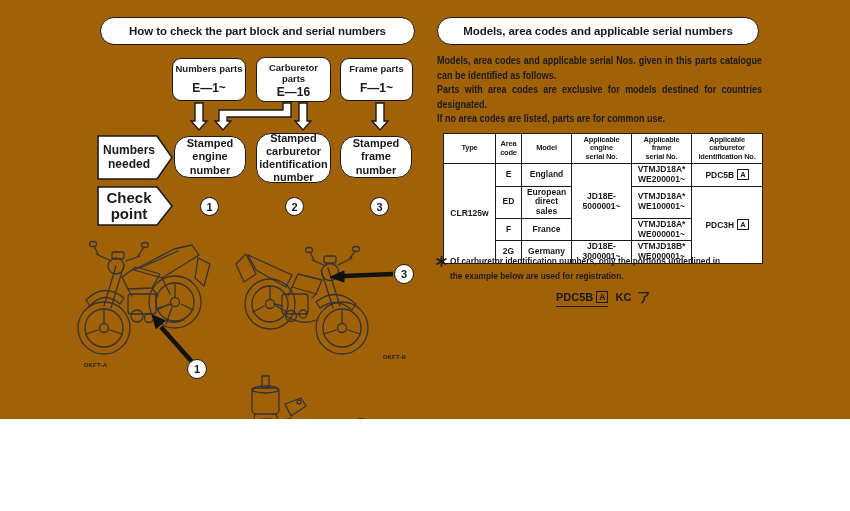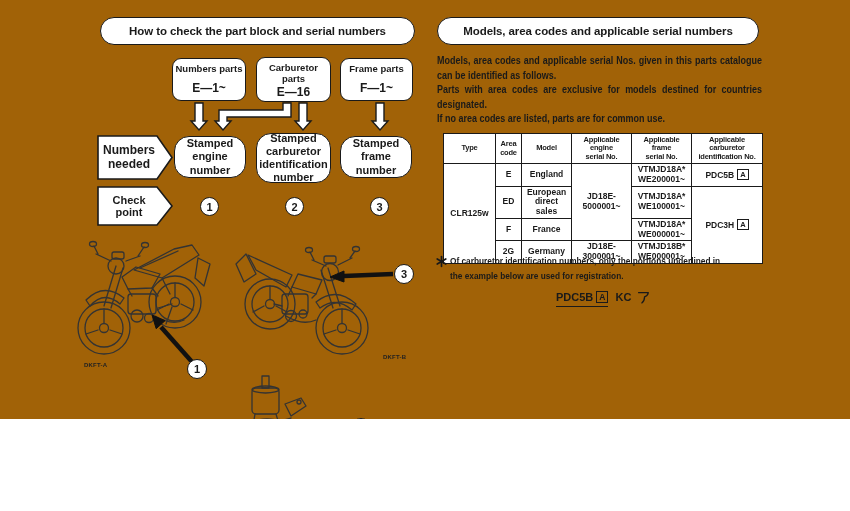--- a/index.html
+++ b/index.html
@@ -109,21 +109,21 @@
 identification
 number</div>
   <div class="rbox2 abs pre" style="left:340px; top:136px; width:72px; height:42px;">Stamped
 frame
 number</div>
 
   <div class="penta" style="left:97px; top:186px; width:76px; height:40px;">
     <svg width="76" height="40">
       <polygon points="1,1 60,1 75,20 60,39 1,39" fill="#fff" stroke="#1a1a1a" stroke-width="1.6"></polygon>
     </svg>
-    <div class="plabel pre" style="font-size:11px;">Check
+    <div class="plabel pre" style="font-size:15px;">Check
 point</div>
   </div>
 
   <div class="cpoint" style="left:200px; top:197px;">
     <span>1</span>
   </div>
   <div class="cpoint" style="left:285px; top:197px;">
     <span>2</span>
   </div>
   <div class="cpoint" style="left:370px; top:197px;">

